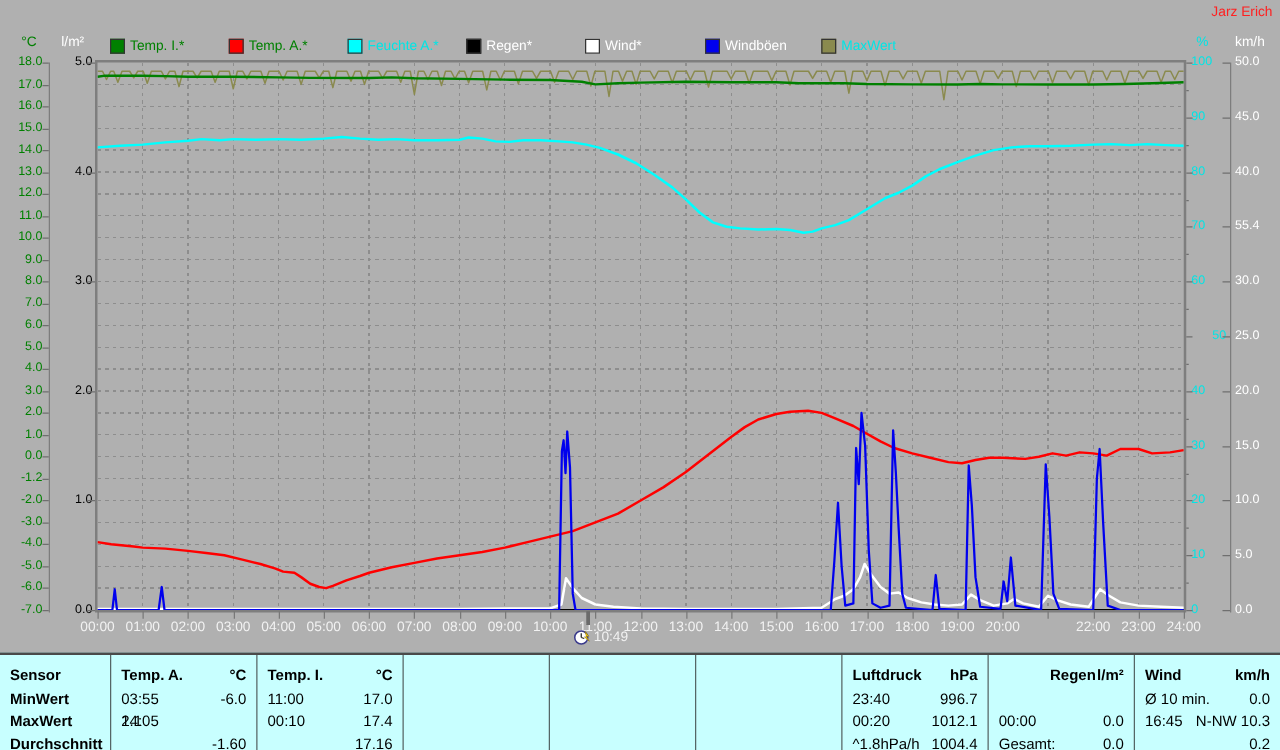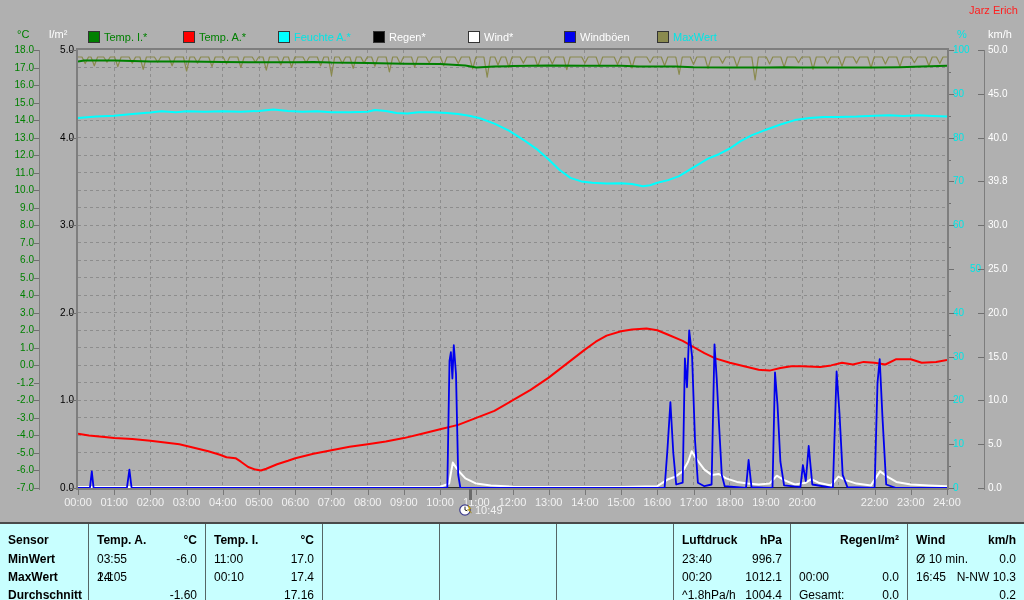--- a/index.html
+++ b/index.html
@@ -170,21 +170,21 @@
       <div class="abs tick" style="left: 948px; top: 334.7px; width: 3px;"></div>
       <div class="abs tick" style="left: 948px; top: 378.5px; width: 3px;"></div>
       <div class="abs tick" style="left: 948px; top: 422.3px; width: 3px;"></div>
       <div class="abs tick" style="left: 948px; top: 466.1px; width: 3px;"></div>
       <div class="abs tlab" style="left: 988px; top: 44px; width: 34px; text-align: left; color: rgb(255, 255, 255);">50.0</div>
       <div class="abs tick" style="left: 978px; top: 50px; width: 6px;"></div>
       <div class="abs tlab" style="left: 988px; top: 87.8px; width: 34px; text-align: left; color: rgb(255, 255, 255);">45.0</div>
       <div class="abs tick" style="left: 978px; top: 93.8px; width: 6px;"></div>
       <div class="abs tlab" style="left: 988px; top: 131.6px; width: 34px; text-align: left; color: rgb(255, 255, 255);">40.0</div>
       <div class="abs tick" style="left: 978px; top: 137.6px; width: 6px;"></div>
-      <div class="abs tlab" style="left: 988px; top: 175.4px; width: 34px; text-align: left; color: rgb(255, 255, 255);">39.8</div>
+      <div class="abs tlab" style="left: 988px; top: 175.4px; width: 34px; text-align: left; color: rgb(255, 255, 255);">55.4</div>
       <div class="abs tick" style="left: 978px; top: 181.4px; width: 6px;"></div>
       <div class="abs tlab" style="left: 988px; top: 219.2px; width: 34px; text-align: left; color: rgb(255, 255, 255);">30.0</div>
       <div class="abs tick" style="left: 978px; top: 225.2px; width: 6px;"></div>
       <div class="abs tlab" style="left: 988px; top: 263px; width: 34px; text-align: left; color: rgb(255, 255, 255);">25.0</div>
       <div class="abs tick" style="left: 978px; top: 269px; width: 6px;"></div>
       <div class="abs tlab" style="left: 988px; top: 306.8px; width: 34px; text-align: left; color: rgb(255, 255, 255);">20.0</div>
       <div class="abs tick" style="left: 978px; top: 312.8px; width: 6px;"></div>
       <div class="abs tlab" style="left: 988px; top: 350.6px; width: 34px; text-align: left; color: rgb(255, 255, 255);">15.0</div>
       <div class="abs tick" style="left: 978px; top: 356.6px; width: 6px;"></div>
       <div class="abs tlab" style="left: 988px; top: 394.4px; width: 34px; text-align: left; color: rgb(255, 255, 255);">10.0</div>

